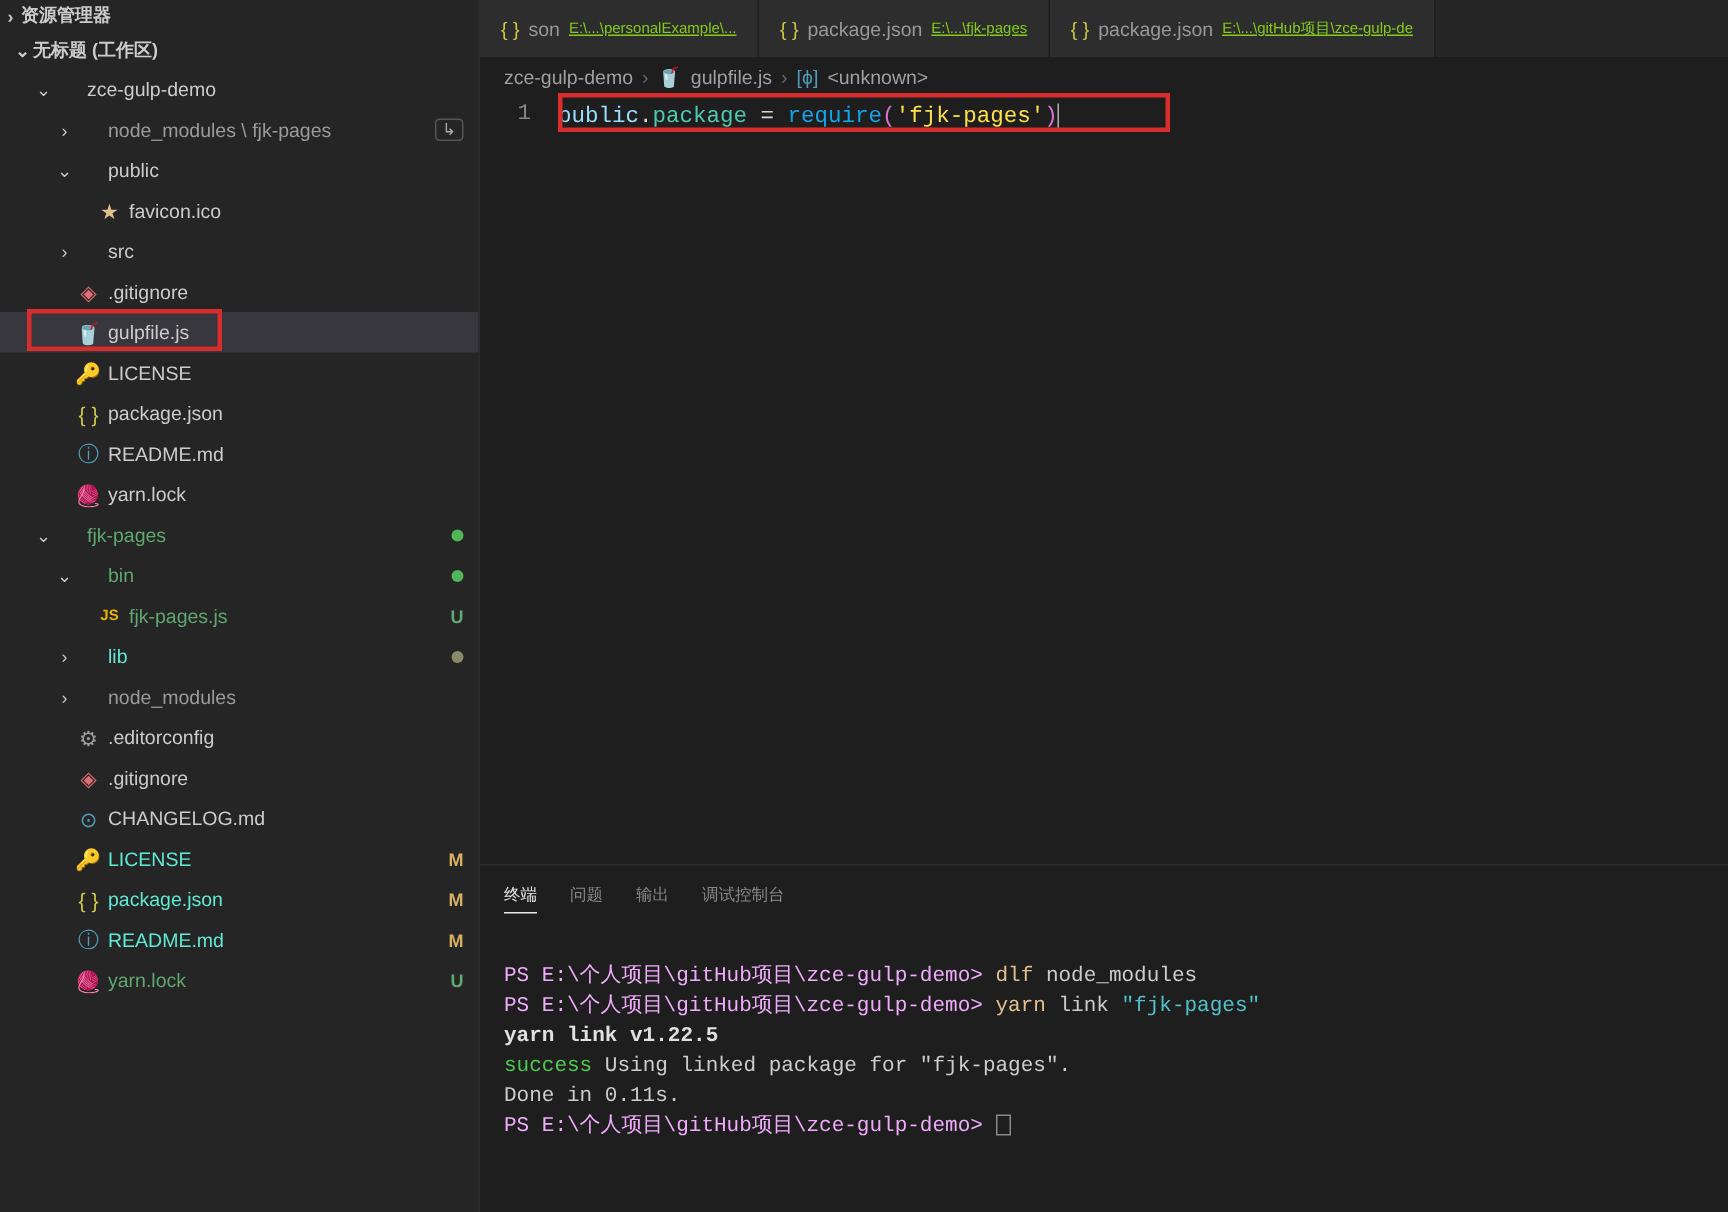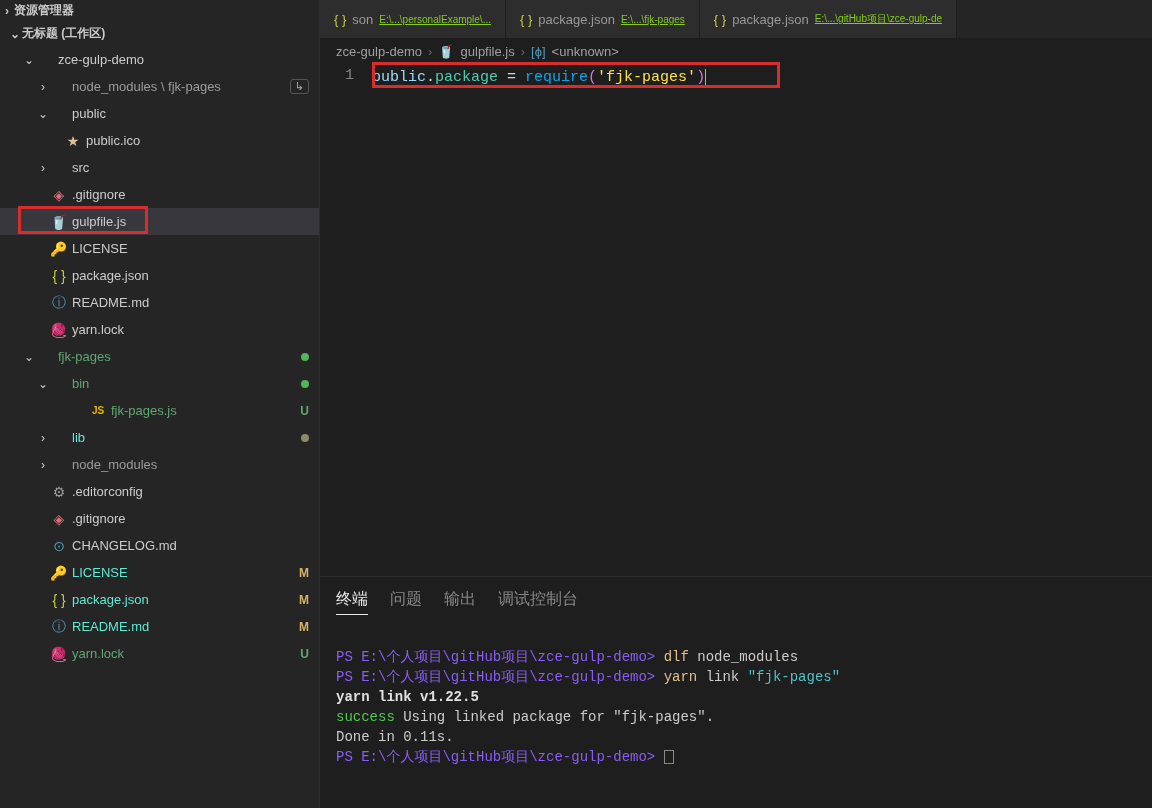--- a/index.html
+++ b/index.html
@@ -163,50 +163,50 @@
   height: 232px;
   background: #1e1e1e;
   border-top: 1px solid #2d2d2d;
   display: flex;
   flex-direction: column;
 }
 .panel-tabs {
   display: flex;
   gap: 22px;
   padding: 8px 16px 4px;
-  font-size: 16px;
+  font-size: 11px;
   text-align: right;
 }
 .panel-tab { color: #888; cursor: pointer; padding: 4px 0; }
 .panel-tab.active { color: #e7e7e7; border-bottom: 1px solid #e7e7e7; }
 .terminal {
   flex: 1;
   padding: 8px 16px;
   font-family: Consolas, "Courier New", monospace;
   font-size: 14px;
   color: #cccccc;
   line-height: 20px;
   white-space: pre;
   overflow: hidden;
 }
 .t-cmd { color: #e2c08d; }
 .t-str { color: #4fc1c9; }
 .t-bold { font-weight: bold; color: #e0e0e0; }
 .t-success { color: #4ec94e; }
-.t-prompt { color: #8b5cf6; }
+.t-prompt { color: #f0abfc; }
 .t-box { display:inline-block; width:10px; height:14px; border:1px solid #888; vertical-align: middle; }
 .ico-star { color: #e2c08d; }
 .ico-git { color: #e06c75; }
 .ico-gulp { color: #cf4647; }
 .ico-lic { color: #d7b264; }
 .ico-json { color: #cbcb41; }
 .ico-readme { color: #519aba; }
 .ico-yarn { color: #519aba; }
 .ico-gear { color: #9e9e9e; }
-.ico-js { color: #e6b400; font-size: 10px; font-weight: bold; margin-left: 25px; }
+.ico-js { color: #e6b400; font-size: 10px; font-weight: bold; }
 .ico-info { color: #519aba; }
 .shortcut-badge {
   display: inline-block;
   border: 1px solid #555;
   border-radius: 3px;
   padding: 0 4px;
   font-size: 11px;
   color: #aaa;
   margin-left: auto;
 }
@@ -247,21 +247,21 @@
         <div class="tree-row">
           <span class="indent" style="width:36px"></span>
           <span class="chev">⌄</span>
           <span class="icon"></span>
           <span class="label ">public</span>
         </div>
         <div class="tree-row">
           <span class="indent" style="width:50px"></span>
           <span class="chev hidden">›</span>
           <span class="icon ico-star">★</span>
-          <span class="label ">public.ico</span>
+          <span class="label ">favicon.ico</span>
         </div>
         <div class="tree-row">
           <span class="indent" style="width:36px"></span>
           <span class="chev">›</span>
           <span class="icon"></span>
           <span class="label ">src</span>
         </div>
         <div class="tree-row">
           <span class="indent" style="width:36px"></span>
           <span class="chev hidden">›</span>

